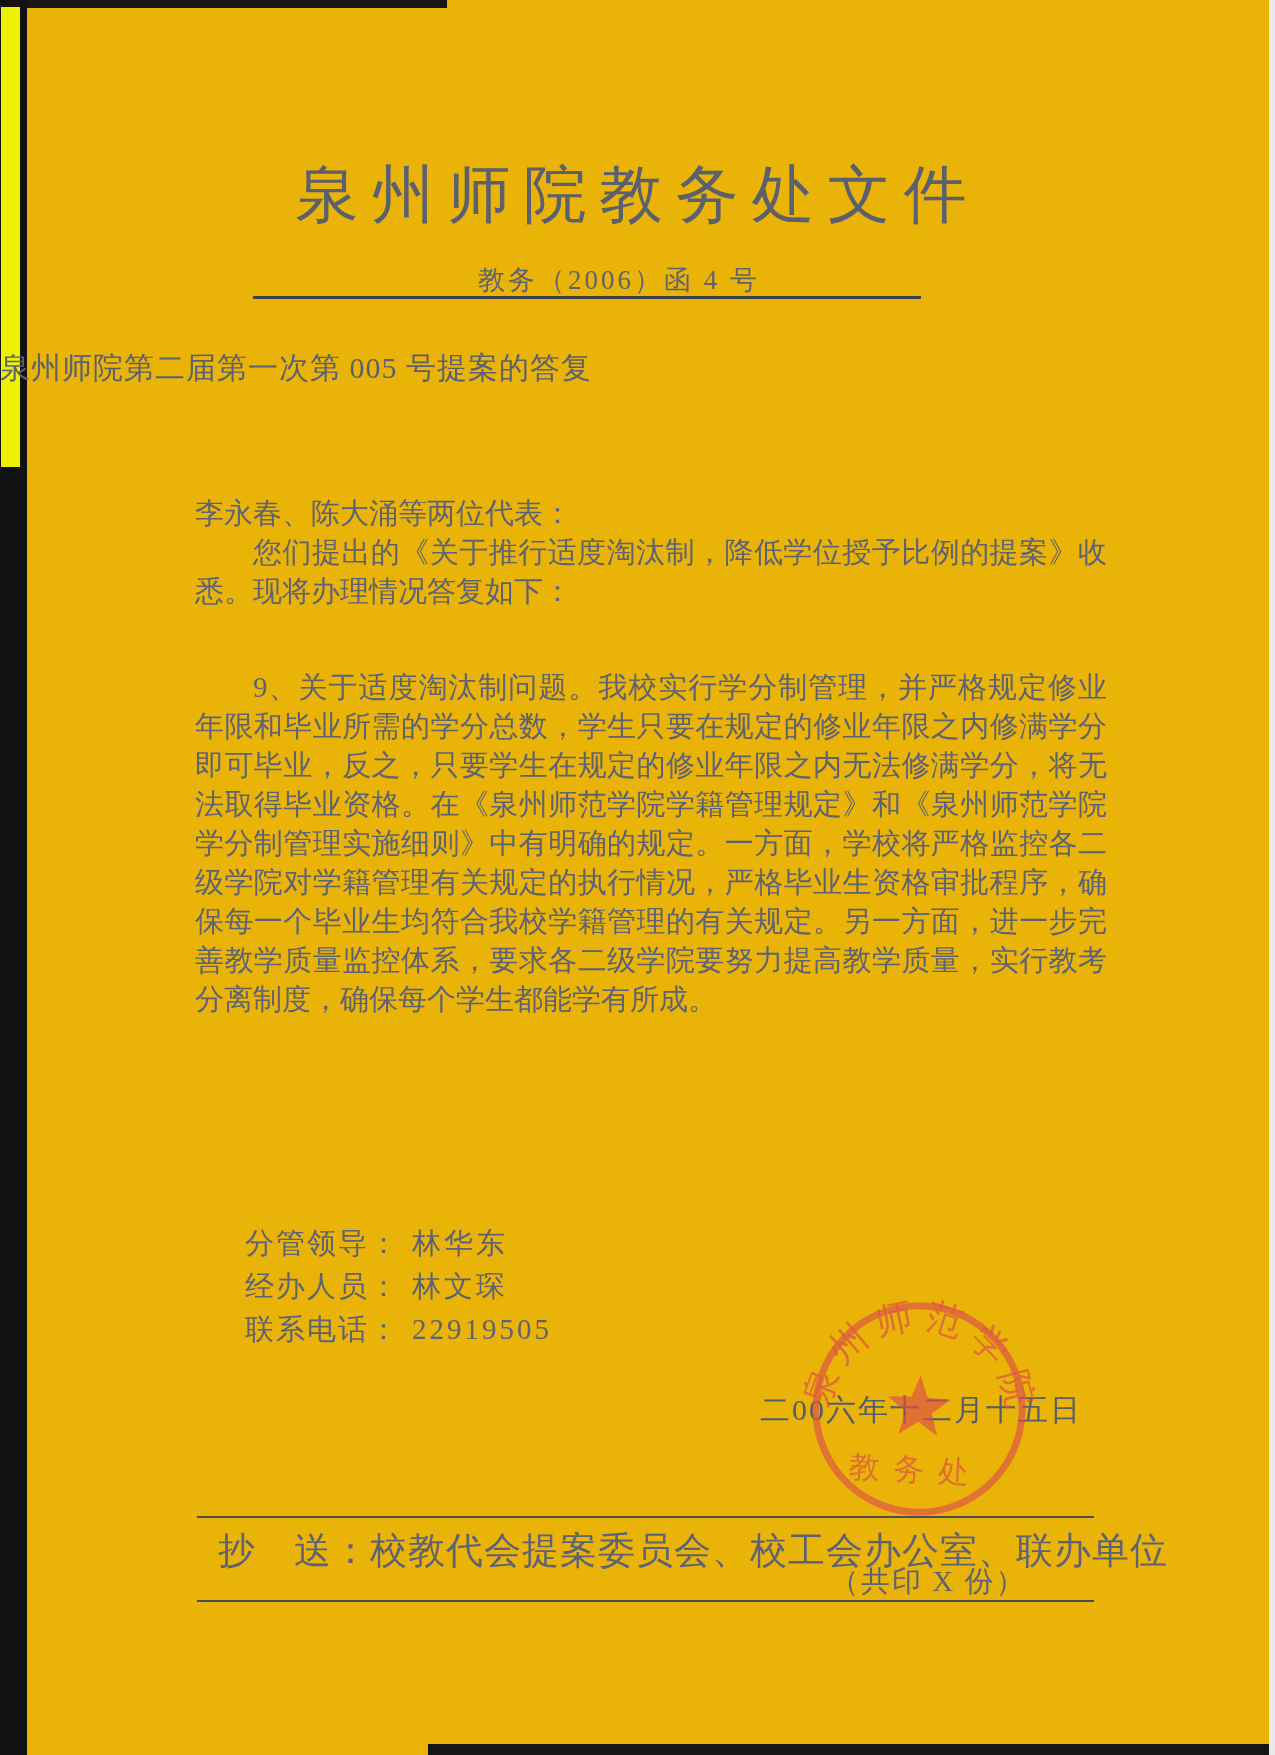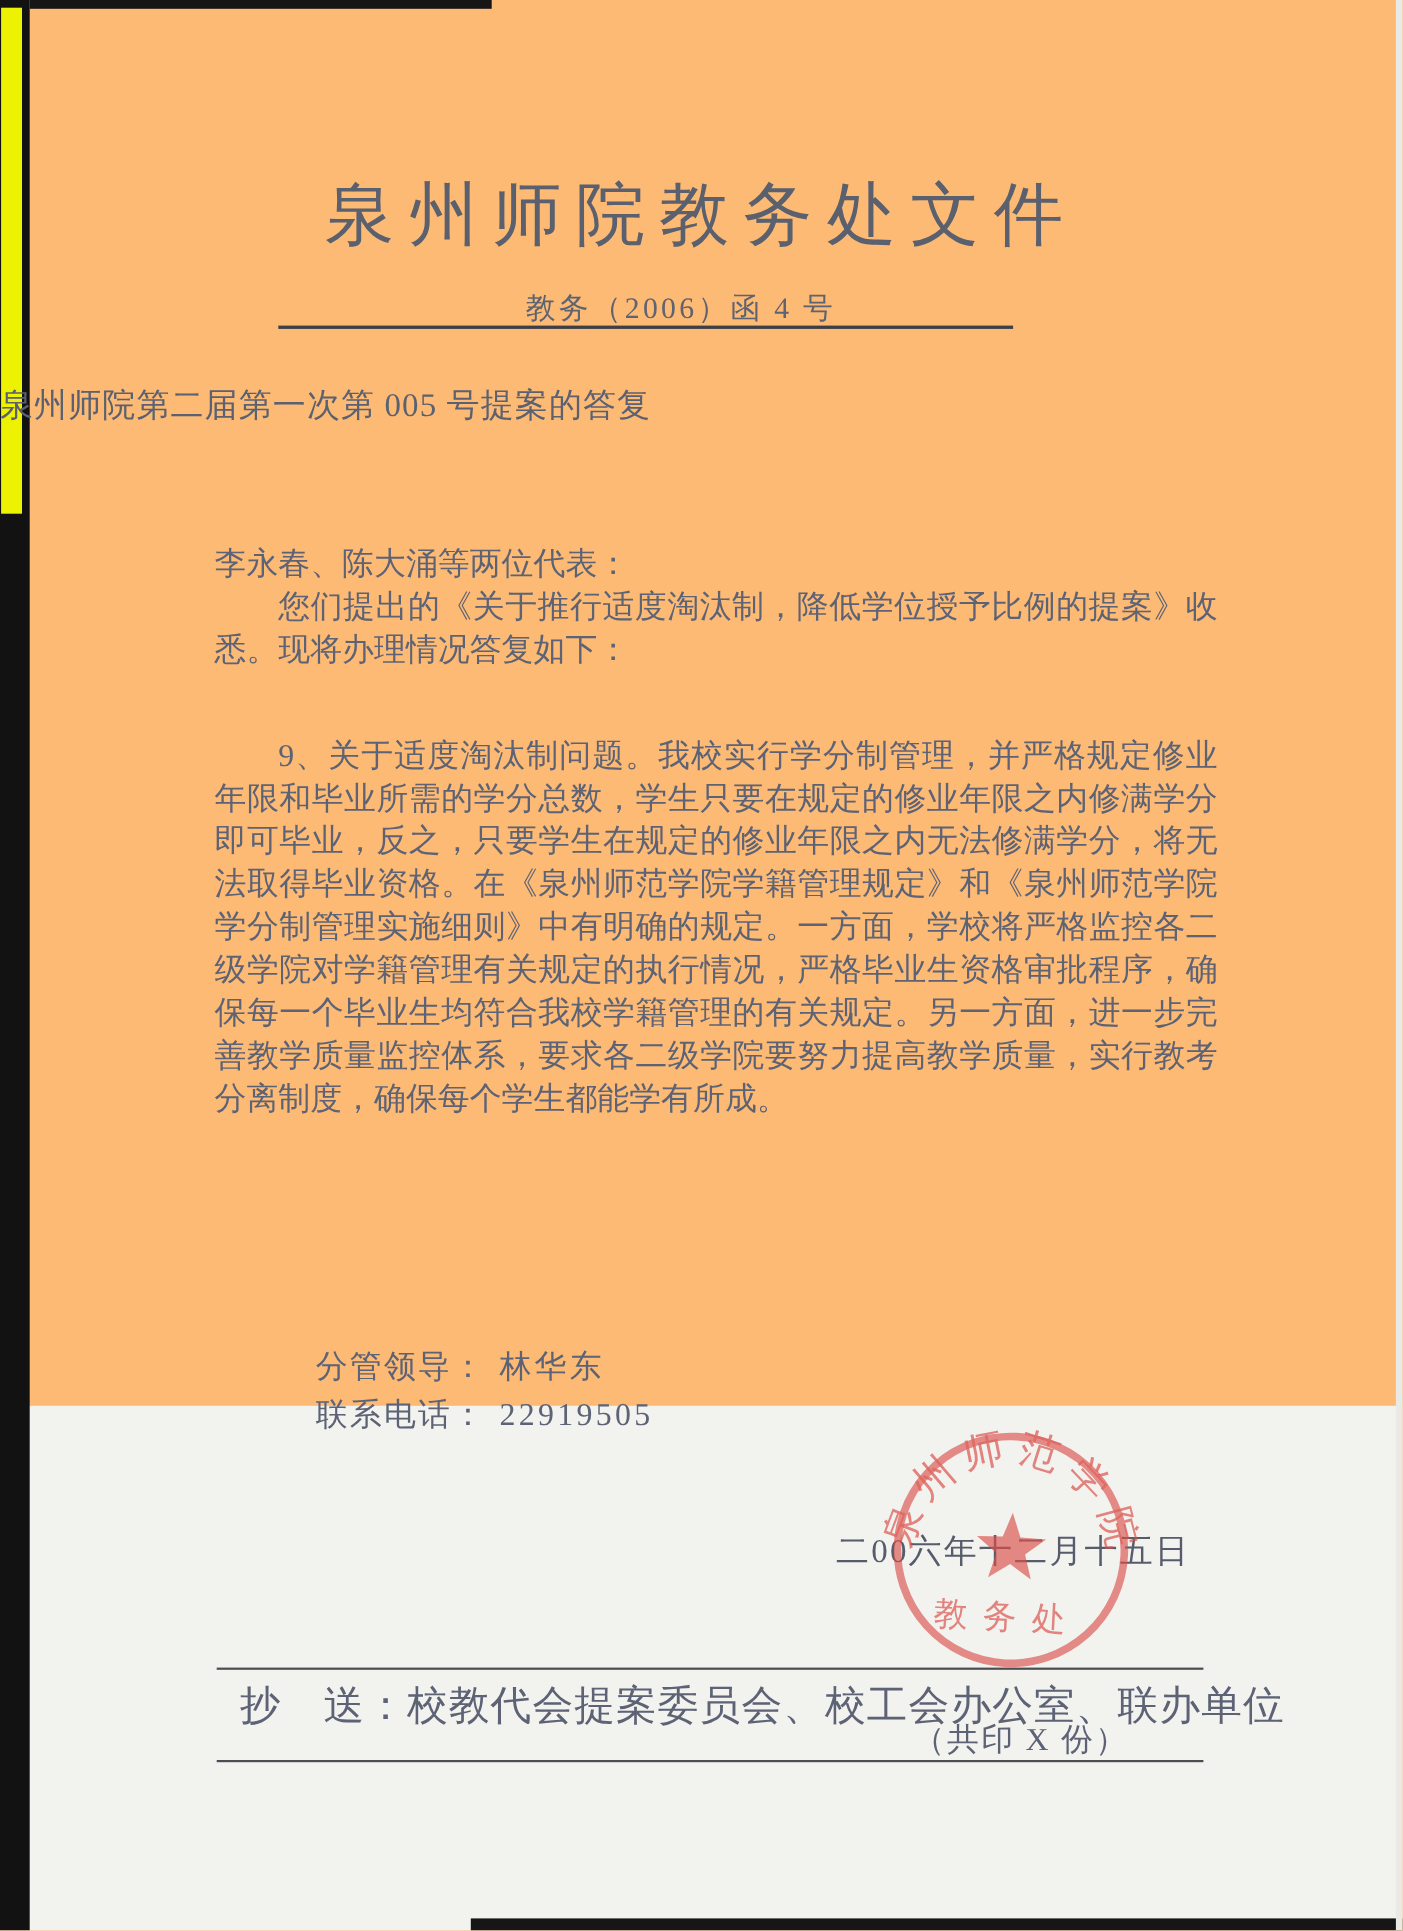--- a/index.html
+++ b/index.html
@@ -3,22 +3,22 @@
 <meta charset="utf-8">
 <style>
   html,body{margin:0;padding:0;}
   body{
     width:1275px;height:1755px;
     background:#f2f2ef;
     font-family:"Liberation Serif","DejaVu Serif",serif;
     position:relative;overflow:hidden;
   }
   .page{
-    position:absolute;left:0;top:0;width:1275px;height:1278px;
-    background:#fdba74;
+    position:absolute;left:0;top:0;width:1275px;height:1755px;
+    background:#eab308;
   }
   
   .band-left{position:absolute;left:0;top:0;width:27px;height:1755px;background:#121212;}
   .strip-yellow{position:absolute;left:1px;top:7px;width:19px;height:460px;background:#edf203;}
   .band-top{position:absolute;left:27px;top:0;width:420px;height:8px;background:#161616;}
   .band-bottom{position:absolute;left:428px;top:1744px;width:847px;height:11px;background:#161616;}
   .edge-right{position:absolute;right:0;top:0;width:6px;height:1755px;background:#e9e9e5;}
 
   .doc-title{
     position:absolute;left:0;top:152px;width:1275px;
@@ -48,21 +48,20 @@
     margin-top:36px;
   }
   .body-block p{margin:0;}
   .body-block .indent{text-indent:2em;}
   .body-block .para-1{margin-top:57px;}
 
   .signature{
     position:absolute;left:245px;top:1222px;
     font-size:29px;color:#5d6375;line-height:43px;
     letter-spacing:2px;
-    margin-left:42px;
   }
   .signature .val{padding-left:12px;letter-spacing:3px;}
 
   .date-line{
     position:absolute;left:760px;top:1390px;
     font-size:30px;letter-spacing:2px;color:#565c6b;
     white-space:nowrap;z-index:2;
   }
 
   .stamp{
@@ -102,20 +101,21 @@
   <div class="subject">泉州师院第二届第一次第 005 号提案的答复</div>
 
   <div class="body-block">
     <p>李永春、陈大涌等两位代表：</p>
     <p class="indent">您们提出的《关于推行适度淘汰制，降低学位授予比例的提案》收悉。现将办理情况答复如下：</p>
     <p class="indent para-1">9、关于适度淘汰制问题。我校实行学分制管理，并严格规定修业年限和毕业所需的学分总数，学生只要在规定的修业年限之内修满学分即可毕业，反之，只要学生在规定的修业年限之内无法修满学分，将无法取得毕业资格。在《泉州师范学院学籍管理规定》和《泉州师范学院学分制管理实施细则》中有明确的规定。一方面，学校将严格监控各二级学院对学籍管理有关规定的执行情况，严格毕业生资格审批程序，确保每一个毕业生均符合我校学籍管理的有关规定。另一方面，进一步完善教学质量监控体系，要求各二级学院要努力提高教学质量，实行教考分离制度，确保每个学生都能学有所成。</p>
   </div>
 
   <div class="signature">
     <div><span>分管领导：</span><span class="val">林华东</span></div>
+    <div><span>经办人员：</span><span class="val">林文琛</span></div>
     <div><span>联系电话：</span><span class="val">22919505</span></div>
   </div>
 
   <div class="date-line">二00六年十二月十五日</div>
 
   <svg class="stamp" viewBox="0 0 240 240" xmlns="http://www.w3.org/2000/svg">
     <circle cx="120" cy="120" r="104" fill="none" stroke="rgba(219,79,73,0.72)" stroke-width="7"></circle>
     <path id="seal-arc" d="M 32,153 A 91,91 0 1 1 208,153" fill="none"></path>
     <text font-size="37" fill="rgba(219,79,73,0.78)" letter-spacing="9" font-family="&quot;Liberation Serif&quot;,&quot;DejaVu Serif&quot;,serif">
       <textPath href="#seal-arc" startOffset="50%" text-anchor="middle">泉州师范学院</textPath>

